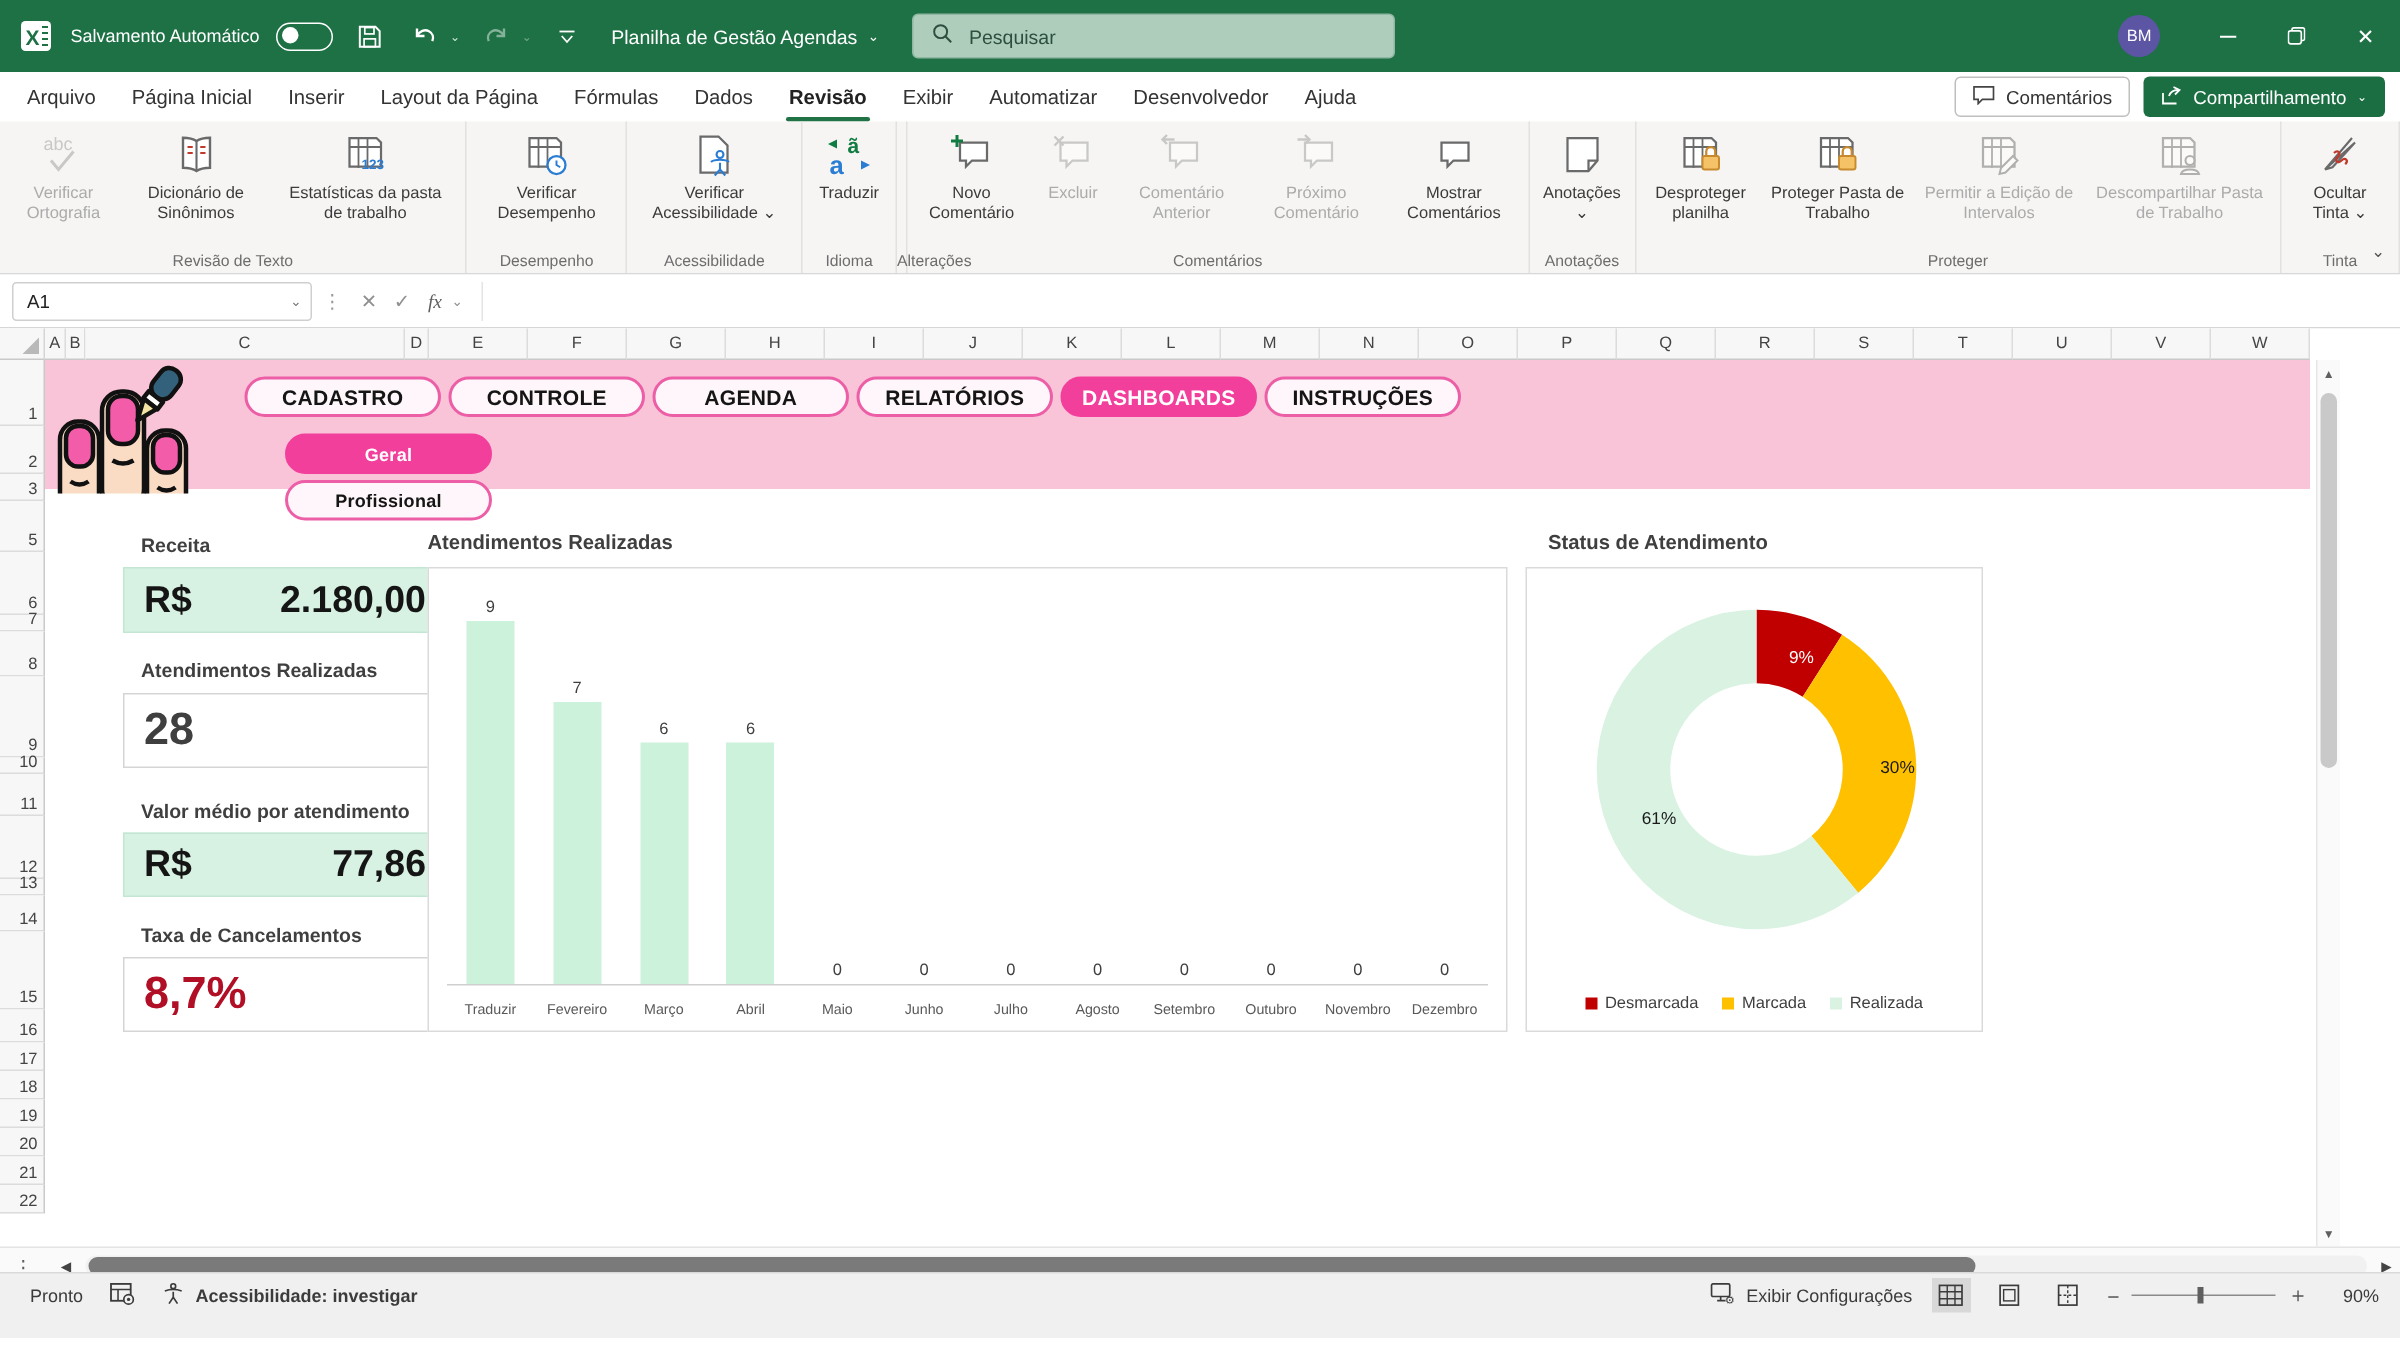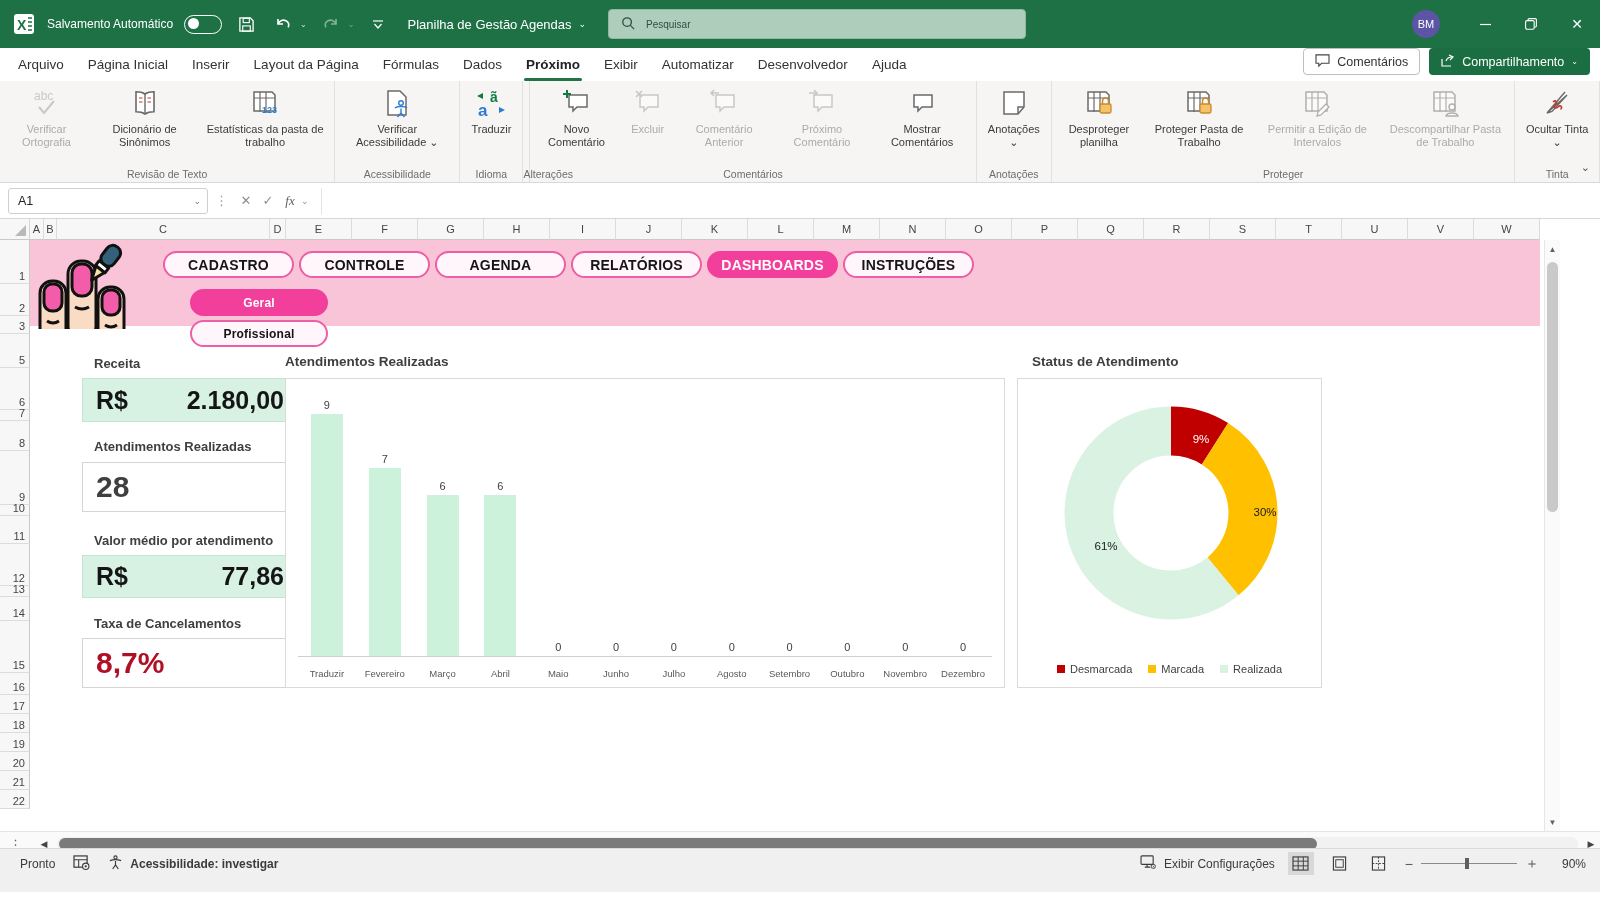--- a/index.html
+++ b/index.html
@@ -13,31 +13,31 @@
   .tb-left { display:flex; align-items:center; gap:11px; padding-left:12px; }
   .appicon { width:24px; height:24px; }
   .autosave { font-size:12px; }
   .toggle { width:38px; height:19px; border:1.5px solid #fff; border-radius:10px; position:relative; }
   .toggle .knob { position:absolute; left:3px; top:2.5px; width:11px; height:11px; background:#fff; border-radius:50%; }
   .tb-ic { width:26px; height:30px; display:flex; align-items:center; justify-content:center; }
   .tb-chev { font-size:8px; color:#CFE5D8; margin-left:-7px; }
   .dim { opacity:.45; }
   .doc-title { font-size:13px; margin-left:16px; display:flex; align-items:center; gap:7px; white-space:nowrap; }
   .doc-title .chev { font-size:9px; }
-  .searchbox { position:absolute; left:608px; top:9px; width:418px; height:30px; background:#AECDBB;
+  .searchbox { position:absolute; left:608px; top:9px; width:322px; height:30px; background:#AECDBB;
                border:1px solid #8FB7A1; border-radius:4px; display:flex; align-items:center; gap:10px;
-               padding-left:12px; color:#2E4E3F; font-size:10px; }
+               padding-left:12px; color:#2E4E3F; font-size:13px; }
   .tb-right { position:absolute; right:0; top:0; height:48px; display:flex; align-items:center; }
   .avatar { width:28px; height:28px; border-radius:50%; background:#5B55A4; color:#fff; font-size:11px;
             display:flex; align-items:center; justify-content:center; margin-right:22px; }
   .winbtn { width:46px; height:48px; display:flex; align-items:center; justify-content:center; font-size:14px; color:#fff; }
 
   
   .menubar { position:absolute; top:48px; left:0; right:0; height:33px; background:#fff;
-             display:flex; align-items:flex-start; padding-left:6px; }
+             display:flex; align-items:center; padding-left:6px; }
   .mtab { padding:0 12px; height:33px; display:flex; align-items:center; font-size:13.5px; color:#333;
           position:relative; white-space:nowrap; }
   .mtab.active { font-weight:bold; color:#222; }
   .mtab.active::after { content:""; position:absolute; left:10px; right:10px; bottom:0; height:3px;
                         background:#217346; border-radius:2px; }
   .mb-right { margin-left:auto; display:flex; align-items:center; gap:9px; padding-right:10px; }
   .comments-btn { height:27px; border:1px solid #BFBFBF; border-radius:4px; background:#fff; color:#333;
                   font-size:12.5px; display:flex; align-items:center; gap:7px; padding:0 11px; }
   .share-btn { height:27px; border-radius:4px; background:#1B6E42; color:#fff; font-size:12.5px;
                display:flex; align-items:center; gap:7px; padding:0 12px; }
@@ -229,21 +229,21 @@
   </div>
 
   <div class="menubar">
     <div id="mtabs" style="display:flex;height:100%">
         <div class="mtab">Arquivo</div>
         <div class="mtab">Página Inicial</div>
         <div class="mtab">Inserir</div>
         <div class="mtab">Layout da Página</div>
         <div class="mtab">Fórmulas</div>
         <div class="mtab">Dados</div>
-        <div class="mtab active">Próximo</div>
+        <div class="mtab active">Revisão</div>
         <div class="mtab">Exibir</div>
         <div class="mtab">Automatizar</div>
         <div class="mtab">Desenvolvedor</div>
         <div class="mtab">Ajuda</div>
       </div>
     <div class="mb-right">
       <div class="comments-btn">
         <span>
           <svg width="15" height="13" viewBox="0 0 16 14">
               <path d="M1 1h14v9H7l-3 3v-3H1z" fill="none" stroke="#444" stroke-width="1.2"></path>
@@ -293,20 +293,36 @@
               <svg width="32" height="32" viewBox="0 0 32 32">
                 <path d="M5 5h18l3 3v16H5z" fill="#fff" stroke="#6a6a6a" stroke-width="1.5"></path>
                 <path d="M5 11h21M11 5v20M17 5v20" stroke="#6a6a6a" stroke-width="1.2"></path>
                 <text x="13" y="25.5" font-size="9" font-weight="bold" fill="#2B7CD3" font-family="Liberation Sans">123</text>
               </svg>
             </div>
             <div>Estatísticas da pasta de trabalho</div>
           </div>
         </div>
         <div class="rgroup-label">Revisão de Texto</div>
+      </div>
+      <div class="rgroup">
+        <div class="rbuttons">
+          <div class="rbtn">
+            <div class="ric">
+              <svg width="32" height="32" viewBox="0 0 32 32">
+                <path d="M5 5h18l3 3v16H5z" fill="#fff" stroke="#6a6a6a" stroke-width="1.5"></path>
+                <path d="M5 11h21M11 5v20M17 5v20" stroke="#6a6a6a" stroke-width="1.2"></path>
+                <circle cx="23" cy="23" r="6" fill="#fff" stroke="#2B7CD3" stroke-width="1.5"></circle>
+                <path d="M23 20v3l2.5 1.5" fill="none" stroke="#2B7CD3" stroke-width="1.3"></path>
+              </svg>
+            </div>
+            <div>Verificar Desempenho</div>
+          </div>
+        </div>
+        <div class="rgroup-label">Desempenho</div>
       </div>
       <div class="rgroup">
         <div class="rbuttons">
           <div class="rbtn">
             <div class="ric">
               <svg width="32" height="32" viewBox="0 0 32 32">
                 <path d="M7 4h12l6 6v18H7z" fill="#fff" stroke="#6a6a6a" stroke-width="1.5"></path>
                 <circle cx="20" cy="16" r="2.3" fill="none" stroke="#2B7CD3" stroke-width="1.4"></circle>
                 <path d="M14 21c2-2 10-2 12 0M20 21.5v4.5M20 26l-3.5 4M20 26l3.5 4" fill="none" stroke="#2B7CD3" stroke-width="1.4"></path>
               </svg>

